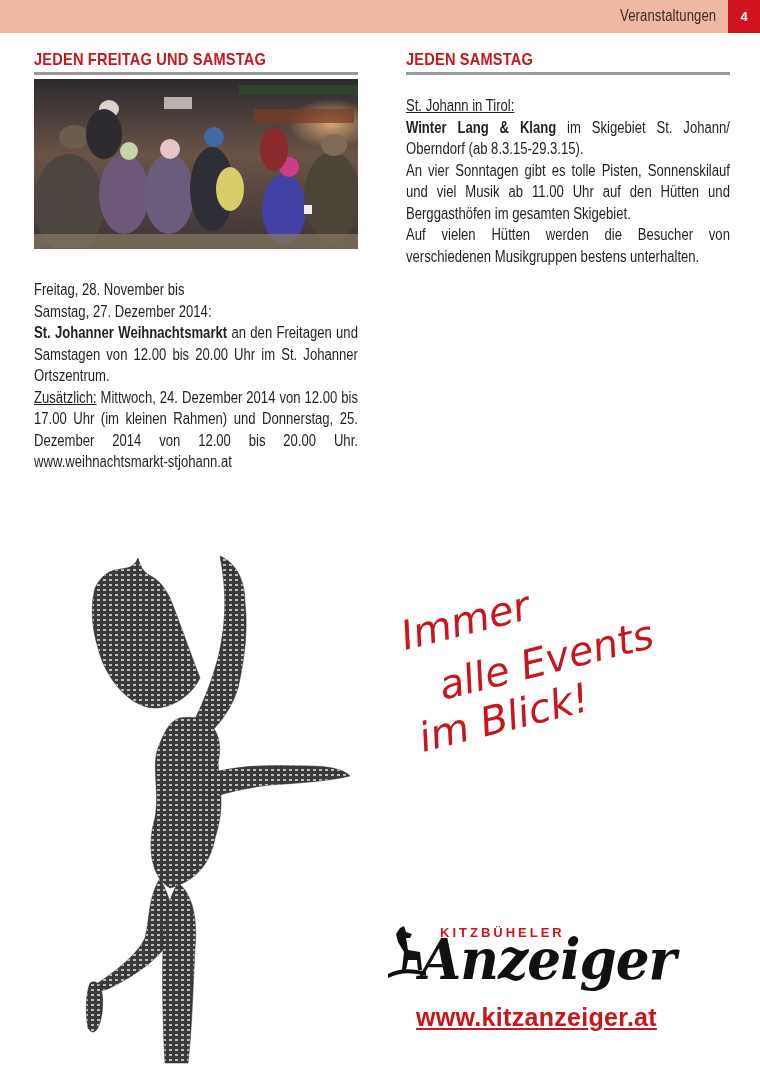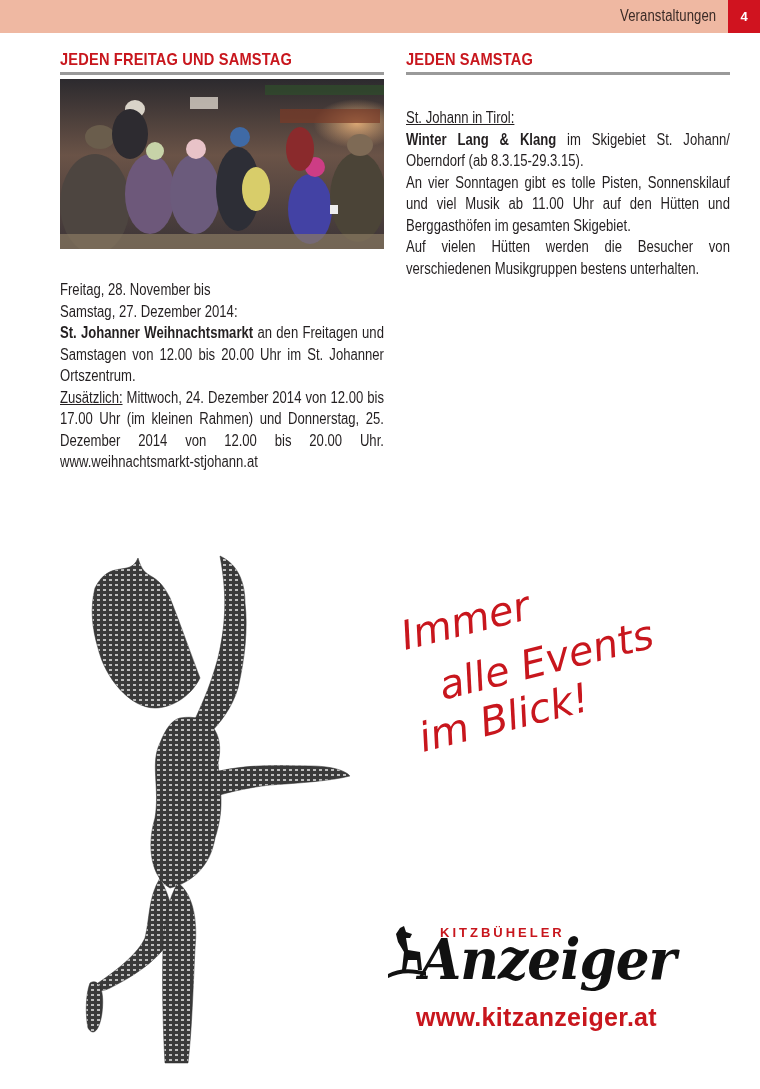--- a/index.html
+++ b/index.html
@@ -15,21 +15,21 @@
     position: absolute; right: 44px; top: 7px;
     font-family: "Liberation Sans", sans-serif; font-size: 16px; color: #3a2a26;
     transform: scaleX(0.82); transform-origin: right center; letter-spacing: 0.1px;
   }
   .page-num {
     position: absolute; right: 0; top: 0; width: 32px; height: 33px;
     background: #d0131f; color: #fff; font-weight: bold; font-size: 13px;
     display: flex; align-items: center; justify-content: center;
   }
   .col { position: absolute; width: 324px; }
-  .col-left { left: 60px; top: 50px; }
+  .col-left { left: 34px; top: 50px; }
   .col-right { left: 406px; top: 50px; }
   .heading {
     color: #c8161d; font-weight: bold; font-size: 17px; letter-spacing: 0.2px;
     transform: scaleX(0.86); transform-origin: left center; white-space: nowrap;
     height: 20px; line-height: 20px;
   }
   .rule { height: 3px; background: #9a9a9a; margin-top: 2px; }
   .photo {
     margin-top: 4px; width: 324px; height: 170px; position: relative; overflow: hidden;
     background: linear-gradient(180deg, #3b3434 0%, #5a4a44 30%, #6b5650 55%, #3f3a44 100%);
@@ -50,21 +50,21 @@
     position: absolute; left: 54px; top: 5px; color: #c8161d; font-weight: bold;
     font-size: 13px; letter-spacing: 3px; text-align: right;
   }
   .logo-big {
     position: absolute; left: 34px; top: 6px; font-family: "DejaVu Serif", serif;
     font-weight: bold; font-size: 56px; color: #111; letter-spacing: -1px; font-style: italic;
     transform: scaleX(0.95); transform-origin: left center;
   }
   .logo-url {
     position: absolute; left: 30px; top: 83px; color: #c8161d; font-weight: bold;
-    font-size: 25px; letter-spacing: 0.3px;
+    font-size: 25px; letter-spacing: 0.3px; text-decoration: underline;
   }
 </style>
 </head>
 <body>
 
 <div class="topbar">
   <span class="section-name">Veranstaltungen</span>
   <div class="page-num">4</div>
 </div>
 
@@ -118,21 +118,21 @@
       <p><span class="b">St. Johanner Weihnachtsmarkt</span><span> an den Freitagen und Samstagen von 12.00 bis 20.00 Uhr im St. Johanner Ortszentrum.</span></p>
       <p><span class="u">Zusätzlich:</span><span> Mittwoch, 24. Dezember 2014 von 12.00 bis 17.00 Uhr (im kleinen Rahmen) und Donnerstag, 25. Dezember 2014 von 12.00 bis 20.00 Uhr. www.weihnachtsmarkt-stjohann.at</span></p>
     </div>
   </div>
 </div>
 
 <div class="col col-right">
   <div class="heading">JEDEN SAMSTAG</div>
   <div class="rule"></div>
 
-  <div style="margin-top:32px;">
+  <div style="margin-top:20px;">
     <div class="body-text">
       <p class="u">St. Johann in Tirol:</p>
       <p><span class="b">Winter Lang &amp; Klang</span><span> im Skigebiet St. Johann/ Oberndorf (ab 8.3.15-29.3.15).</span></p>
       <p>An vier Sonntagen gibt es tolle Pisten, Sonnenskilauf und viel Musik ab 11.00 Uhr auf den Hütten und Berggasthöfen im gesamten Skigebiet.</p>
       <p>Auf vielen Hütten werden die Besucher von verschiedenen Musikgruppen bestens unterhalten.</p>
     </div>
   </div>
 </div>
 
 <svg style="position:absolute; left:60px; top:548px;" width="300" height="520" viewBox="0 0 300 520">

